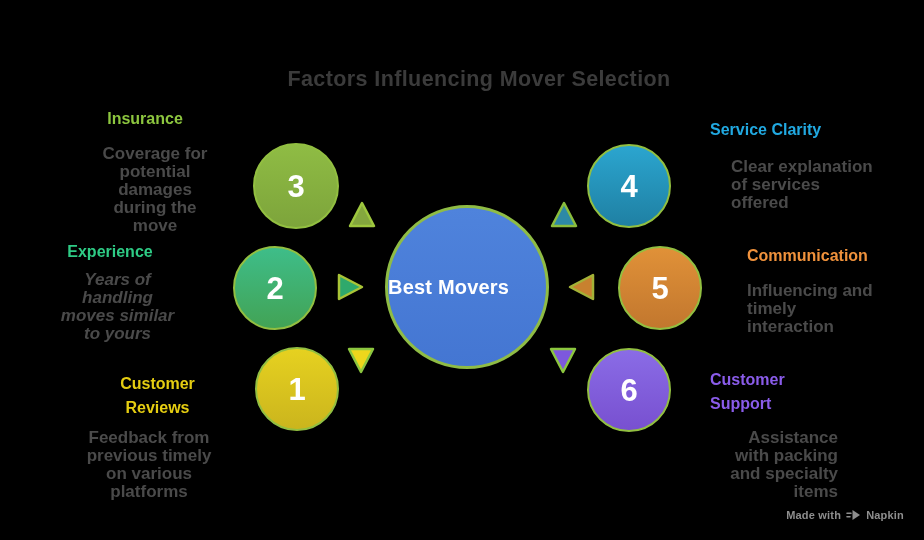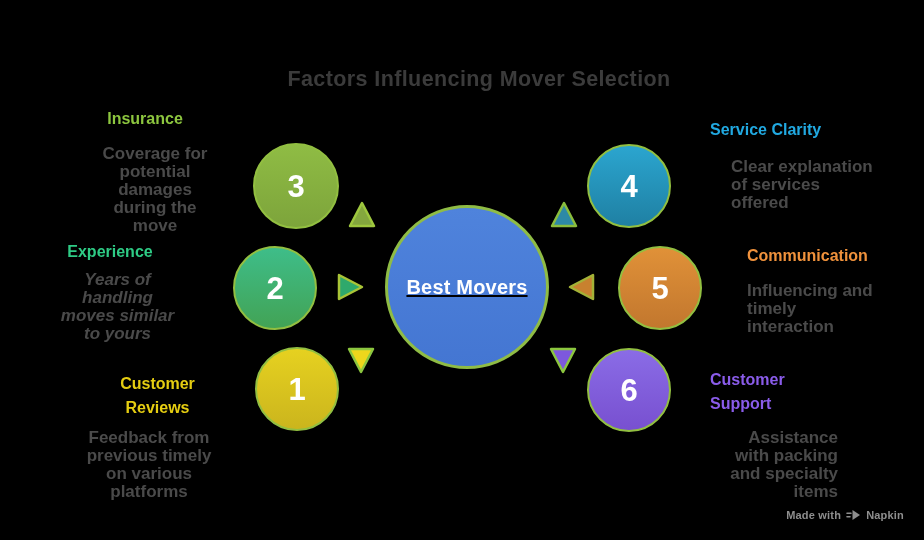--- a/index.html
+++ b/index.html
@@ -26,21 +26,21 @@
     background:linear-gradient(180deg,var(--c-from),var(--c-to));
     display:flex;align-items:center;justify-content:center;
     box-sizing:border-box;
   }
   .circle .num{
     color:#fff;font-size:31px;font-weight:bold;line-height:1;
   }
   .center-circle{
     position:absolute;left:385px;top:205px;width:164px;height:164px;
     border-radius:50%;box-sizing:border-box;
-    display:flex;align-items:center;justify-content:center;text-decoration:underline;
+    display:flex;align-items:center;
   }
   .center-circle .center-label{
     color:#fff;font-size:20px;font-weight:bold;letter-spacing:.2px;
   }
   
   .flabel{
     position:absolute;font-size:16px;font-weight:bold;line-height:24px;
     color:var(--label-color);
   }
   .fdesc{

